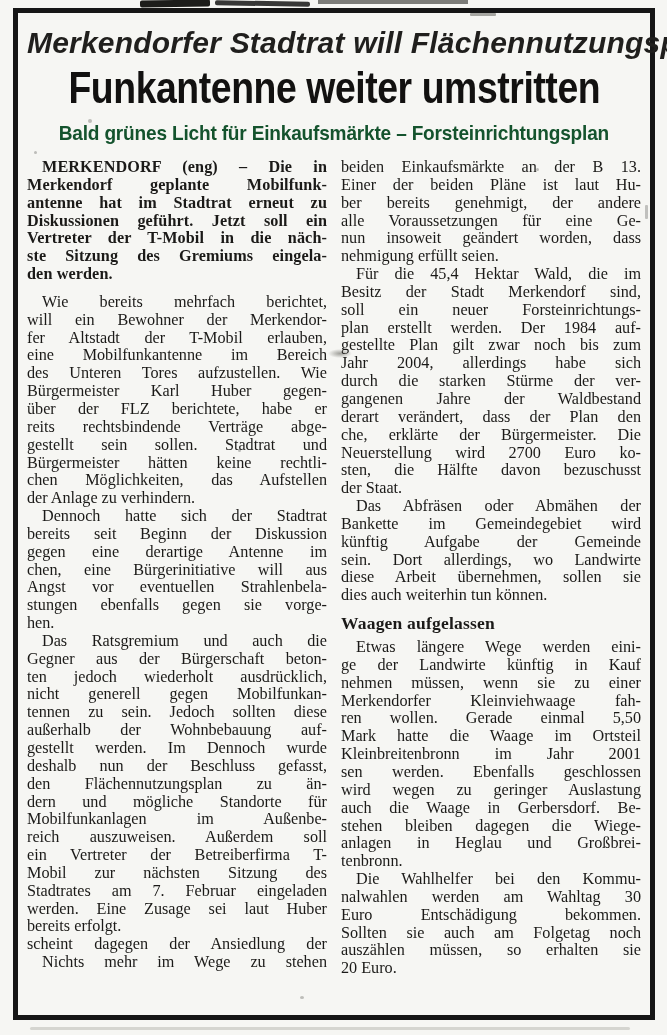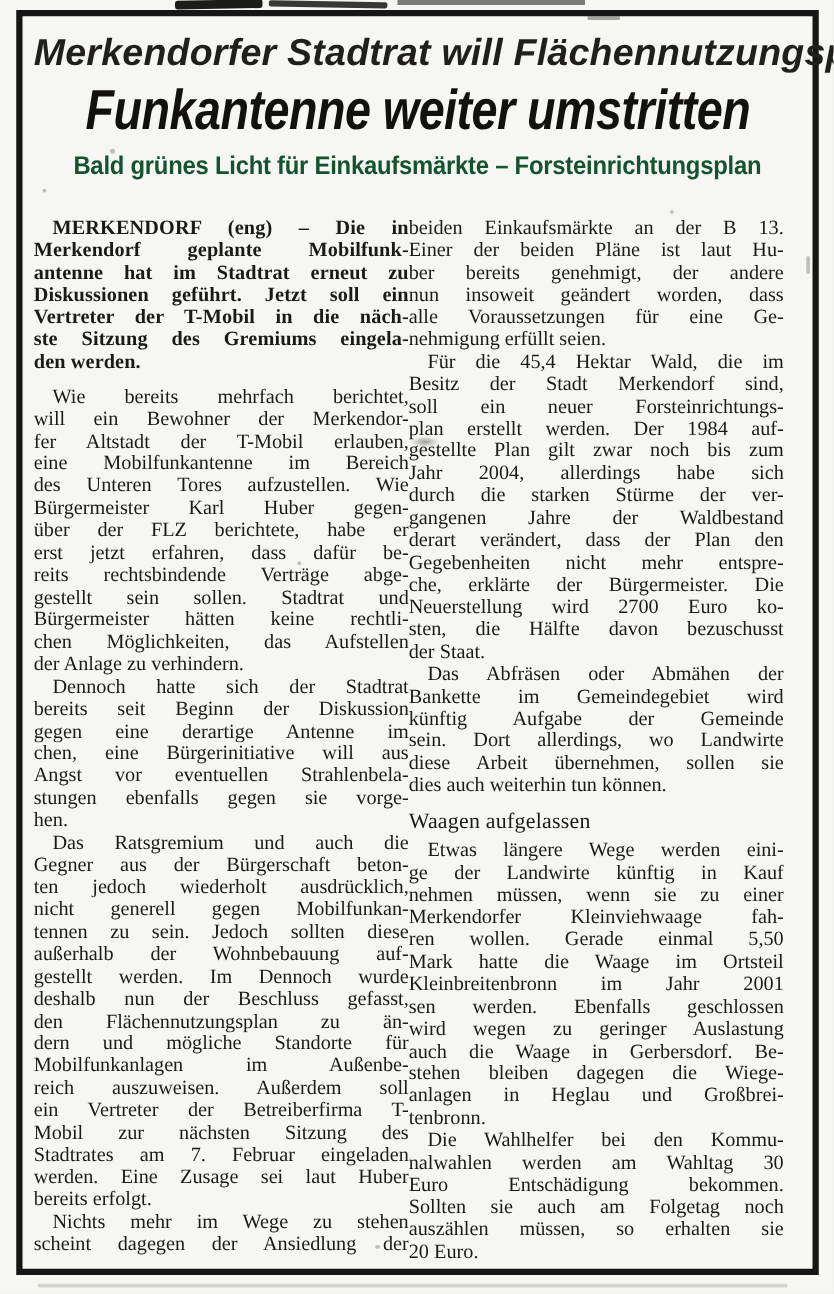--- a/index.html
+++ b/index.html
@@ -36,21 +36,20 @@
   .headline{
     margin:4px 0 0 0;
     height:48px;
     display:flex;justify-content:center;align-items:center;
     font-family:"Liberation Sans", sans-serif;
     font-weight:700;
     font-size:45px;
     line-height:46px;
     white-space:nowrap;
     color:#121110;
-    font-style:italic;
   }
   .headline .squeeze{
     display:inline-block;
     transform:scaleX(0.83);
     transform-origin:50% 50%;
     letter-spacing:-0.5px;
   }
   .subhead{
     margin-top:8px;
     height:25px;
@@ -61,42 +60,43 @@
     white-space:nowrap;
     color:#14532d;
   }
   .subhead .squeeze{
     display:inline-block;
     transform:scaleX(0.93);
     transform-origin:50% 50%;
     letter-spacing:-0.2px;
   }
   .columns{
-    margin-top:29px;
+    margin-top:14px;
     display:flex;
+    gap:14px;
   }
   .col{
     width:300px;
     font-size:16.2px;
   }
   .line{
     height:17.85px;
     line-height:17.85px;
     overflow:hidden;
     text-align:justify;
     text-align-last:justify;
     white-space:normal;
   }
   .line.para-end{ text-align-last:left; }
   .line.indent{ text-indent:15px; }
   .block.lead .line{ font-weight:700; letter-spacing:0.1px; }
   .block.lead{ margin-bottom:10px; }
   .block.headingblk{ margin:9px 0 7px 0; }
   .heading-line{
-    font-weight:400;
+    font-weight:700;
     font-size:17.5px;
     height:18px;line-height:18px;
     text-align:right;text-align-last:left;
     letter-spacing:0.2px;
   }
   
   .artifact{position:absolute;pointer-events:none;}
   .smudge-top-1{left:140px;top:0;width:70px;height:7px;background:#1c1c1a;border-radius:2px;transform:rotate(-1deg);}
   .smudge-top-2{left:215px;top:1px;width:95px;height:5px;background:#242422;border-radius:2px;transform:rotate(1deg);opacity:.9;}
   .smudge-top-3{left:318px;top:0;width:150px;height:4px;background:#3a3a36;opacity:.65;}
@@ -153,21 +153,20 @@
             <div class="line para-end">den werden.</div>
           </div>
           <div class="block bodyblk">
             <div class="line indent">Wie bereits mehrfach berichtet,</div>
             <div class="line">will ein Bewohner der Merkendor-</div>
             <div class="line">fer Altstadt der T-Mobil erlauben,</div>
             <div class="line">eine Mobilfunkantenne im Bereich</div>
             <div class="line">des Unteren Tores aufzustellen. Wie</div>
             <div class="line">Bürgermeister Karl Huber gegen-</div>
             <div class="line">über der FLZ berichtete, habe er</div>
-            <div class="line">erst jetzt erfahren, dass dafür be-</div>
             <div class="line">reits rechtsbindende Verträge abge-</div>
             <div class="line">gestellt sein sollen. Stadtrat und</div>
             <div class="line">Bürgermeister hätten keine rechtli-</div>
             <div class="line">chen Möglichkeiten, das Aufstellen</div>
             <div class="line para-end">der Anlage zu verhindern.</div>
           </div>
           <div class="block bodyblk">
             <div class="line indent">Dennoch hatte sich der Stadtrat</div>
             <div class="line">bereits seit Beginn der Diskussion</div>
             <div class="line">gegen eine derartige Antenne im</div>
@@ -189,44 +188,43 @@
             <div class="line">dern und mögliche Standorte für</div>
             <div class="line">Mobilfunkanlagen im Außenbe-</div>
             <div class="line">reich auszuweisen. Außerdem soll</div>
             <div class="line">ein Vertreter der Betreiberfirma T-</div>
             <div class="line">Mobil zur nächsten Sitzung des</div>
             <div class="line">Stadtrates am 7. Februar eingeladen</div>
             <div class="line">werden. Eine Zusage sei laut Huber</div>
             <div class="line para-end">bereits erfolgt.</div>
           </div>
           <div class="block bodyblk">
+            <div class="line">scheint dagegen der Ansiedlung der</div>
             <div class="line indent">Nichts mehr im Wege zu stehen</div>
-            <div class="line">scheint dagegen der Ansiedlung der</div>
           </div>
         </div>
       <div class="col" id="col-right">
           <div class="block bodyblk">
             <div class="line">beiden Einkaufsmärkte an der B 13.</div>
             <div class="line">Einer der beiden Pläne ist laut Hu-</div>
             <div class="line">ber bereits genehmigt, der andere</div>
+            <div class="line">alle Voraussetzungen für eine Ge-</div>
             <div class="line">nun insoweit geändert worden, dass</div>
-            <div class="line">alle Voraussetzungen für eine Ge-</div>
             <div class="line para-end">nehmigung erfüllt seien.</div>
           </div>
           <div class="block bodyblk">
             <div class="line indent">Für die 45,4 Hektar Wald, die im</div>
             <div class="line">Besitz der Stadt Merkendorf sind,</div>
             <div class="line">soll ein neuer Forsteinrichtungs-</div>
             <div class="line">plan erstellt werden. Der 1984 auf-</div>
             <div class="line">gestellte Plan gilt zwar noch bis zum</div>
             <div class="line">Jahr 2004, allerdings habe sich</div>
             <div class="line">durch die starken Stürme der ver-</div>
             <div class="line">gangenen Jahre der Waldbestand</div>
             <div class="line">derart verändert, dass der Plan den</div>
-            <div class="line">Gegebenheiten nicht mehr entspre-</div>
             <div class="line">che, erklärte der Bürgermeister. Die</div>
             <div class="line">Neuerstellung wird 2700 Euro ko-</div>
             <div class="line">sten, die Hälfte davon bezuschusst</div>
             <div class="line para-end">der Staat.</div>
           </div>
           <div class="block bodyblk">
             <div class="line indent">Das Abfräsen oder Abmähen der</div>
             <div class="line">Bankette im Gemeindegebiet wird</div>
             <div class="line">künftig Aufgabe der Gemeinde</div>
             <div class="line">sein. Dort allerdings, wo Landwirte</div>

